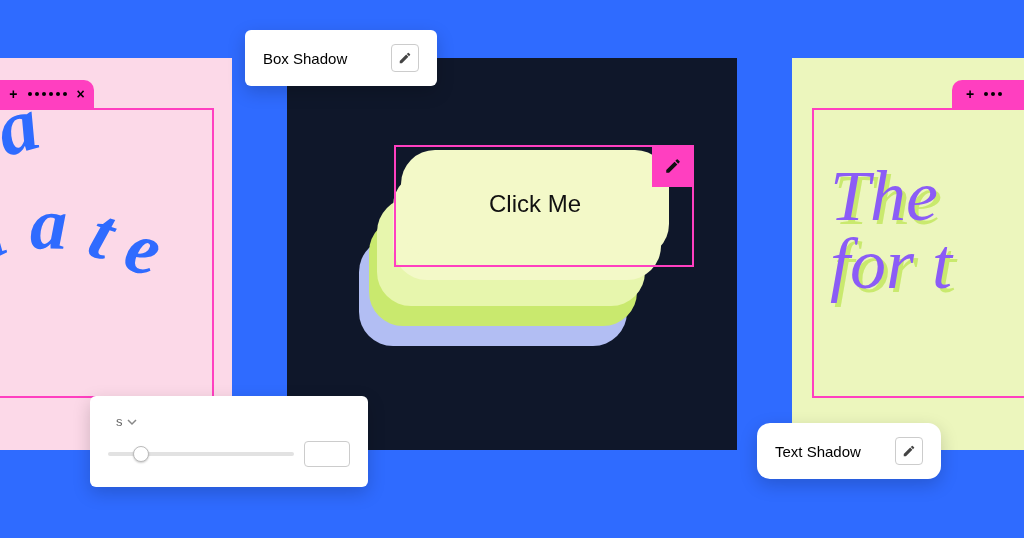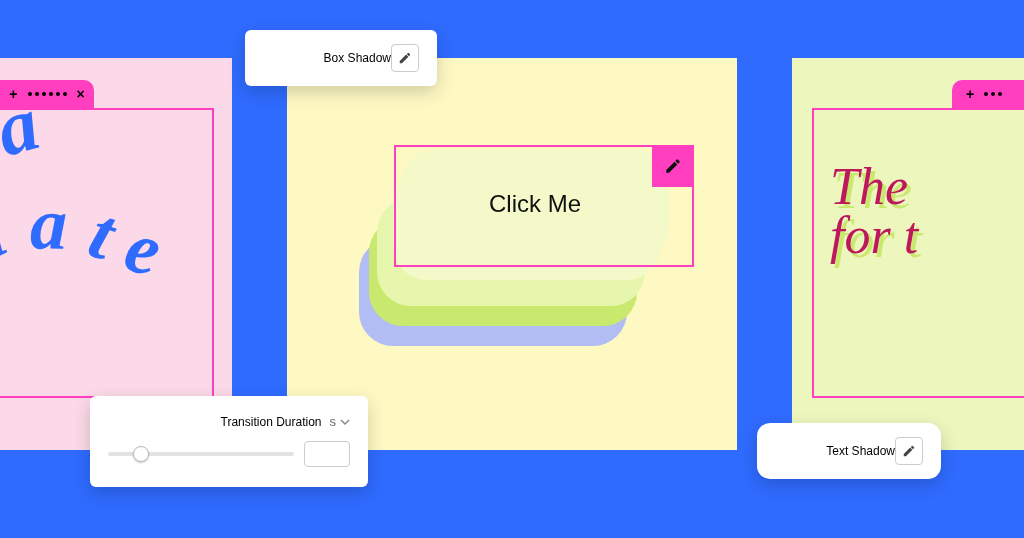--- a/index.html
+++ b/index.html
@@ -40,21 +40,21 @@
     left: -40px; top: 30px;
     width: 300px; height: 240px;
     pointer-events: none;
   }
 
   
   .panel-center {
     position: absolute;
     left: 287px; top: 58px;
     width: 450px; height: 392px;
-    background: #fef9c3;
+    background: #0f172a;
   }
   .stack {
     position: absolute;
     left: 72px; top: 92px;
     width: 308px; height: 210px;
   }
   .stack .layer {
     position: absolute;
     width: 268px; height: 108px;
     border-radius: 34px;
@@ -112,39 +112,39 @@
     font-size:14px;
   }
   .panel-right .tab .plus { font-weight:600; }
   .panel-right .tab .dots { display:flex; gap:3px; }
   .panel-right .tab .dots span { width:4px;height:4px;background:#000;border-radius:50%; }
   .panel-right .serif {
     position: absolute;
     left: 38px; top: 104px;
     font-family: Georgia, "Times New Roman", serif;
     font-style: italic;
-    font-size: 52px;
+    font-size: 72px;
     line-height: 0.95;
-    color: #be185d;
+    color: #8b5cf6;
     text-shadow: 4px 4px 0 #c9e96e;
     white-space: pre;
     pointer-events:none;
   }
 
   
   .card {
     position: absolute;
     background: #fff;
     border-radius: 6px;
     box-shadow: 0 6px 18px rgba(0,0,0,0.18);
     padding: 14px 18px;
     display: flex;
     align-items: center;
   }
-  .card .label { font-size: 12px; color: #000; font-weight: 500; flex:1;text-align:right; }
+  .card .label { font-size: 15px; color: #000; font-weight: 500; flex:1; }
   .icon-btn {
     width: 28px; height: 28px;
     border: 1px solid #ccc;
     border-radius: 4px;
     display:flex; align-items:center; justify-content:center;
     background:#fff;
   }
   .icon-btn svg { width:14px; height:14px; }
 
   .card-boxshadow { left: 245px; top: 30px; width: 192px; }
@@ -250,21 +250,20 @@
   <span class="label">Box Shadow</span>
   <span class="icon-btn">
     <svg viewBox="0 0 24 24">
       <path fill="#444" d="M3 17.25V21h3.75L17.81 9.94l-3.75-3.75L3 17.25zM20.71 7.04a1 1 0 0 0 0-1.41l-2.34-2.34a1 1 0 0 0-1.41 0l-1.83 1.83 3.75 3.75 1.83-1.83z"></path>
     </svg>
   </span>
 </div>
 
 <div class="card card-transition">
   <div class="row1">
-    <span class="label">Transition Duration</span>
     <span class="unit">
       <span>s</span>
       <svg viewBox="0 0 10 10">
           <path d="M1 3 L5 7 L9 3" stroke="#888" stroke-width="1.5" fill="none"></path>
         </svg>
     </span>
   </div>
   <div class="row2">
     <div class="slider">
       <div class="track"></div>

